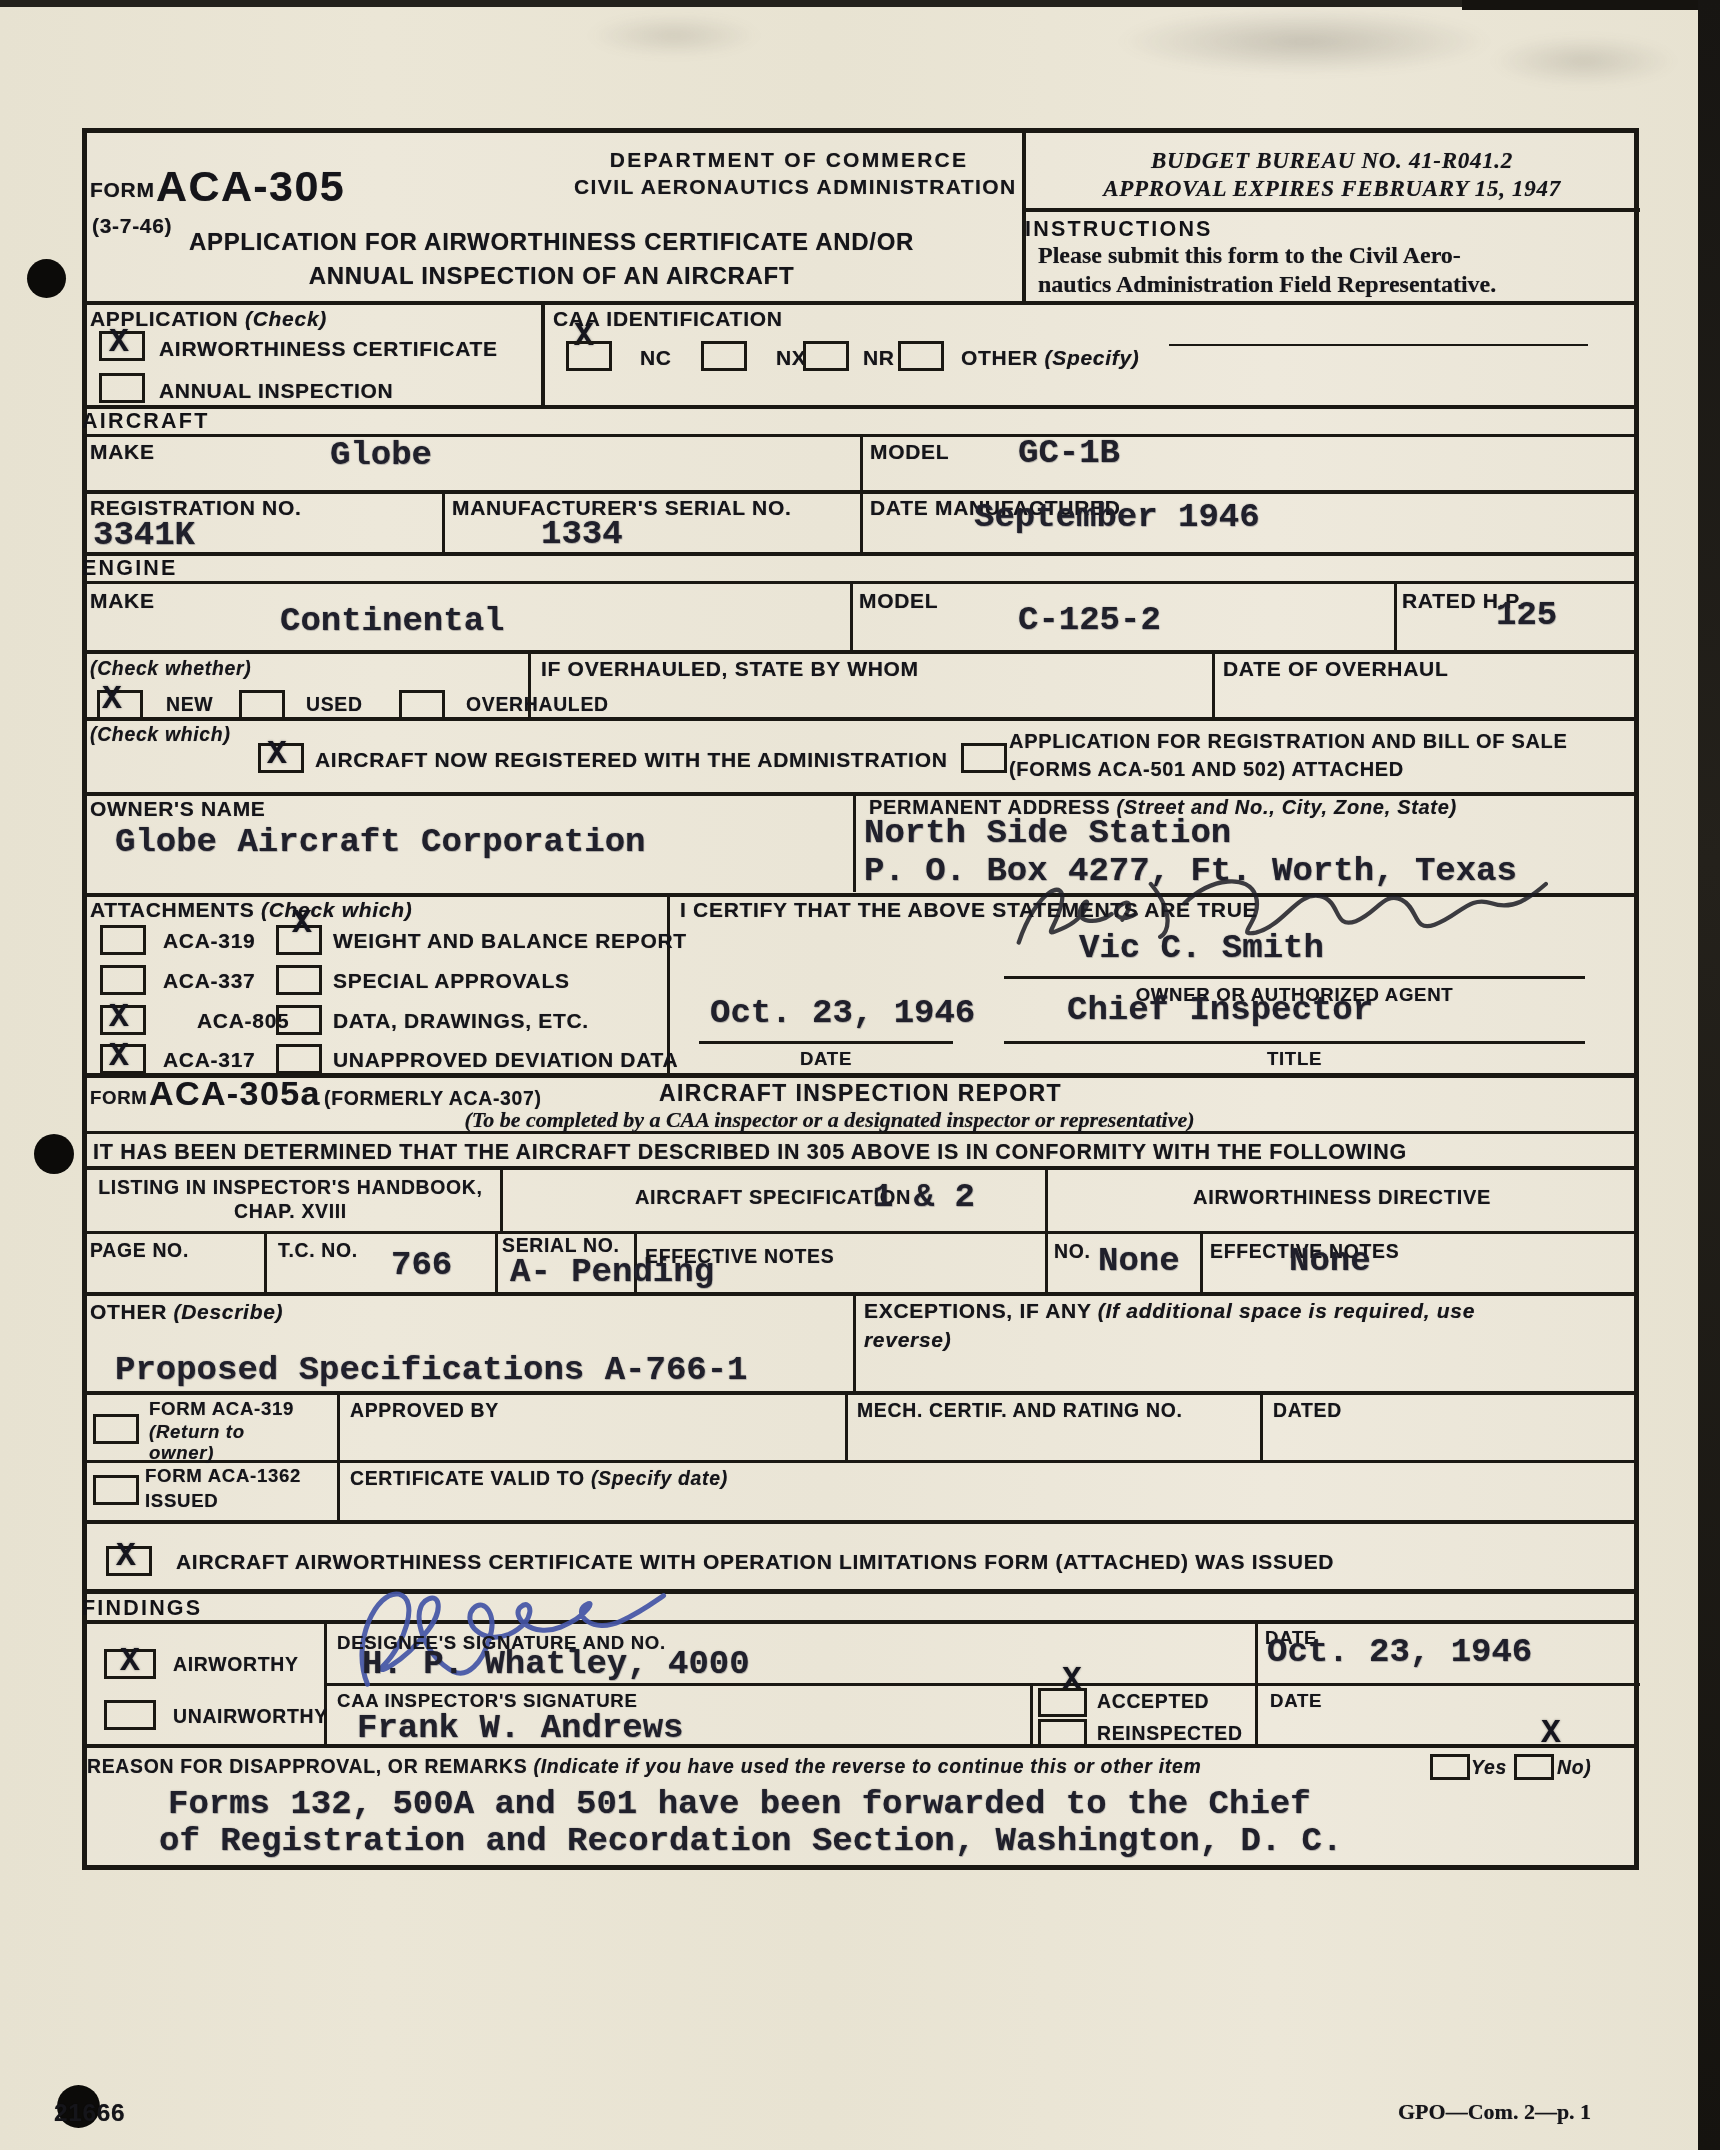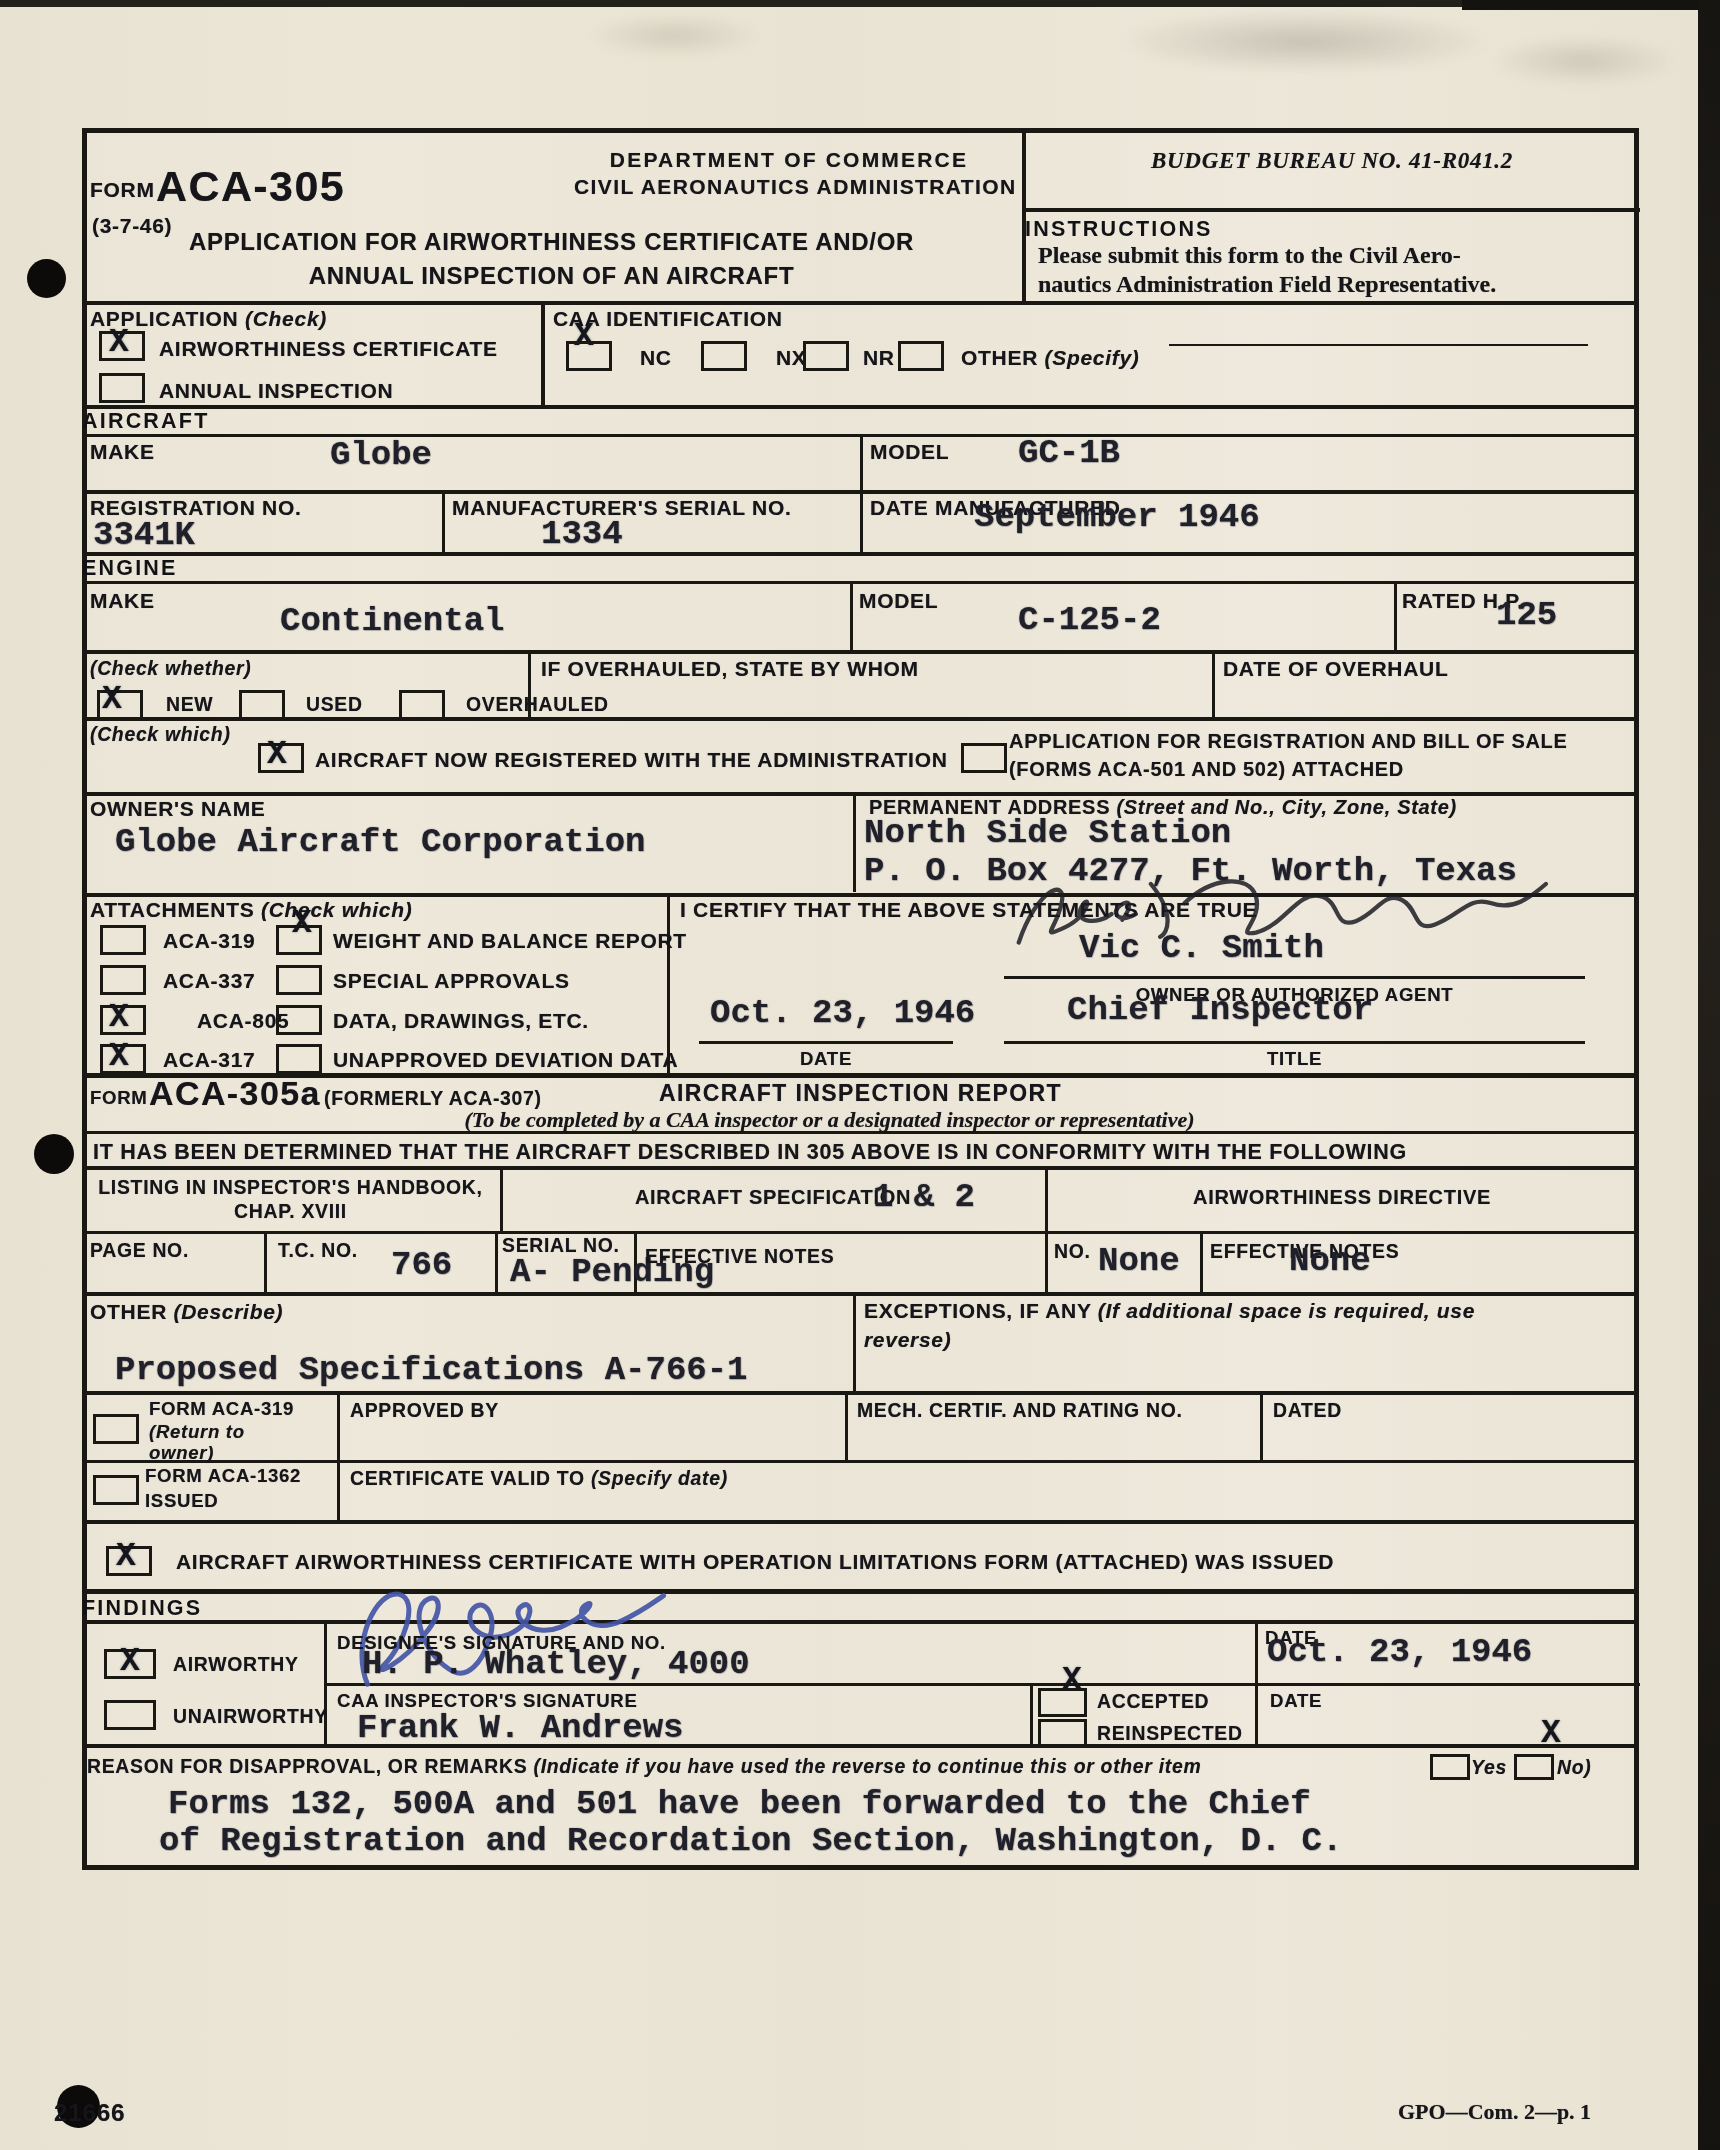--- a/index.html
+++ b/index.html
@@ -100,20 +100,21 @@
   <div class="vl" style="left:1030px;top:1683px;width:2.9px;height:61px;"></div>
 
   <div class="lbl" style="left:90px;top:178px;">FORM</div>
   <div class="lbl big" style="left:156px;top:162px;">ACA-305</div>
   <div class="lbl" style="left:92px;top:214px;">(3-7-46)</div>
   <div class="lbl ctr" style="left:574px;top:148px;width:430px;letter-spacing:2.2px;">DEPARTMENT OF COMMERCE</div>
   <div class="lbl ctr" style="left:574px;top:175px;width:430px;letter-spacing:1.4px;">CIVIL AERONAUTICS ADMINISTRATION</div>
   <div class="lbl ctr" style="left:82px;top:228px;width:939px;font-size:24px;">APPLICATION FOR AIRWORTHINESS CERTIFICATE AND/OR</div>
   <div class="lbl ctr" style="left:82px;top:262px;width:939px;font-size:24px;">ANNUAL INSPECTION OF AN AIRCRAFT</div>
   <div class="lbl serif it ctr" style="left:1025px;top:148px;width:614px;font-size:23px;">BUDGET BUREAU NO. 41-R041.2</div>
+  <div class="lbl serif it ctr" style="left:1025px;top:176px;width:614px;font-size:23px;">APPROVAL EXPIRES  FEBRUARY 15, 1947</div>
   <div class="banner" style="left:1025px;top:217px;width:614px;">INSTRUCTIONS</div>
   <div class="lbl serif" style="left:1038px;top:242px;font-size:24px;letter-spacing:0;">Please submit this form to the Civil Aero-</div>
   <div class="lbl serif" style="left:1038px;top:271px;font-size:24px;letter-spacing:0;">nautics Administration Field Representative.</div>
 
   <div class="lbl" style="left:90px;top:307px;">
     <span>APPLICATION</span>
     <span class="it">(Check)</span>
   </div>
   <div class="box" style="left:99px;top:331px;"></div>
   <div class="xmark" style="left:109px;top:324px;">X</div>

